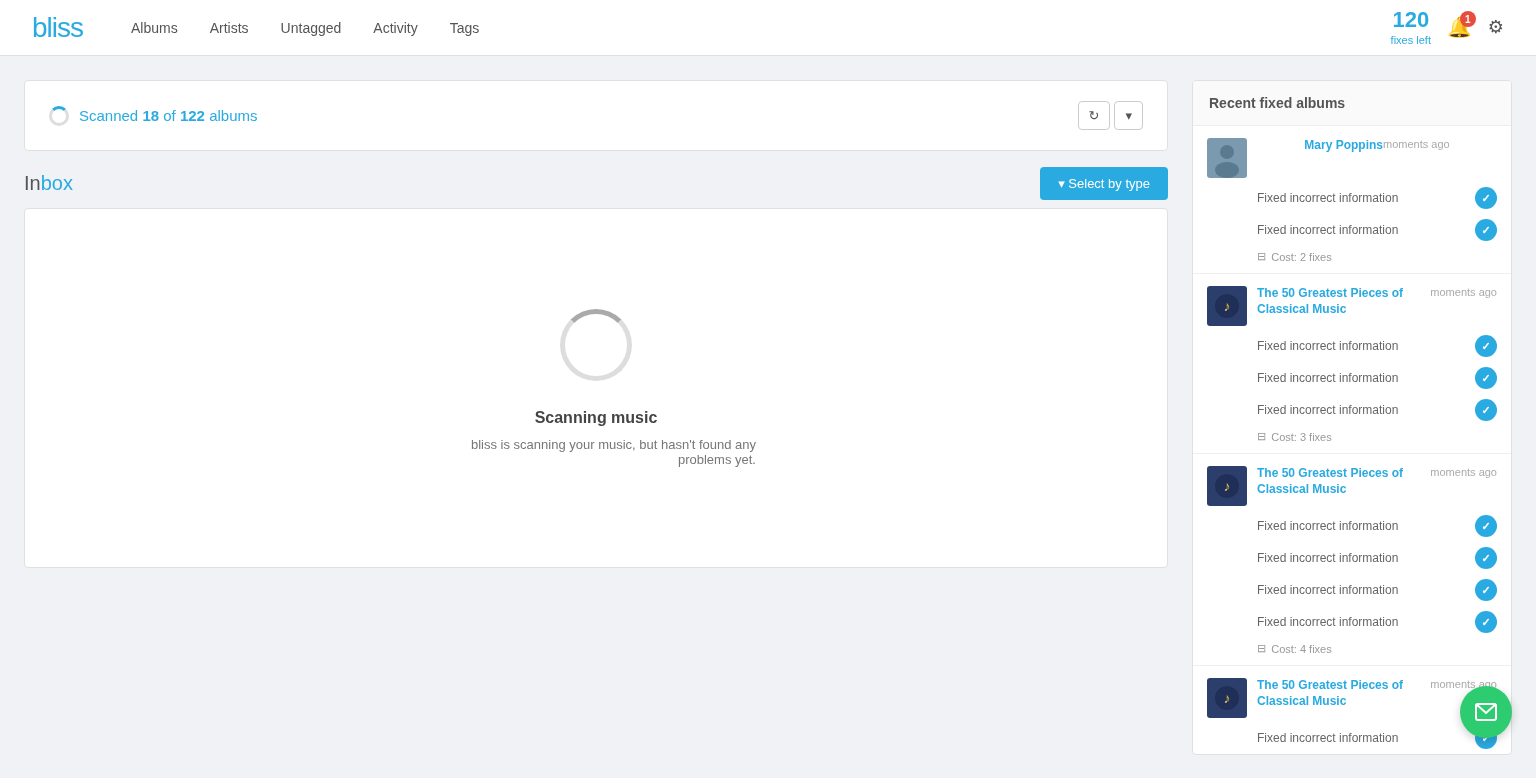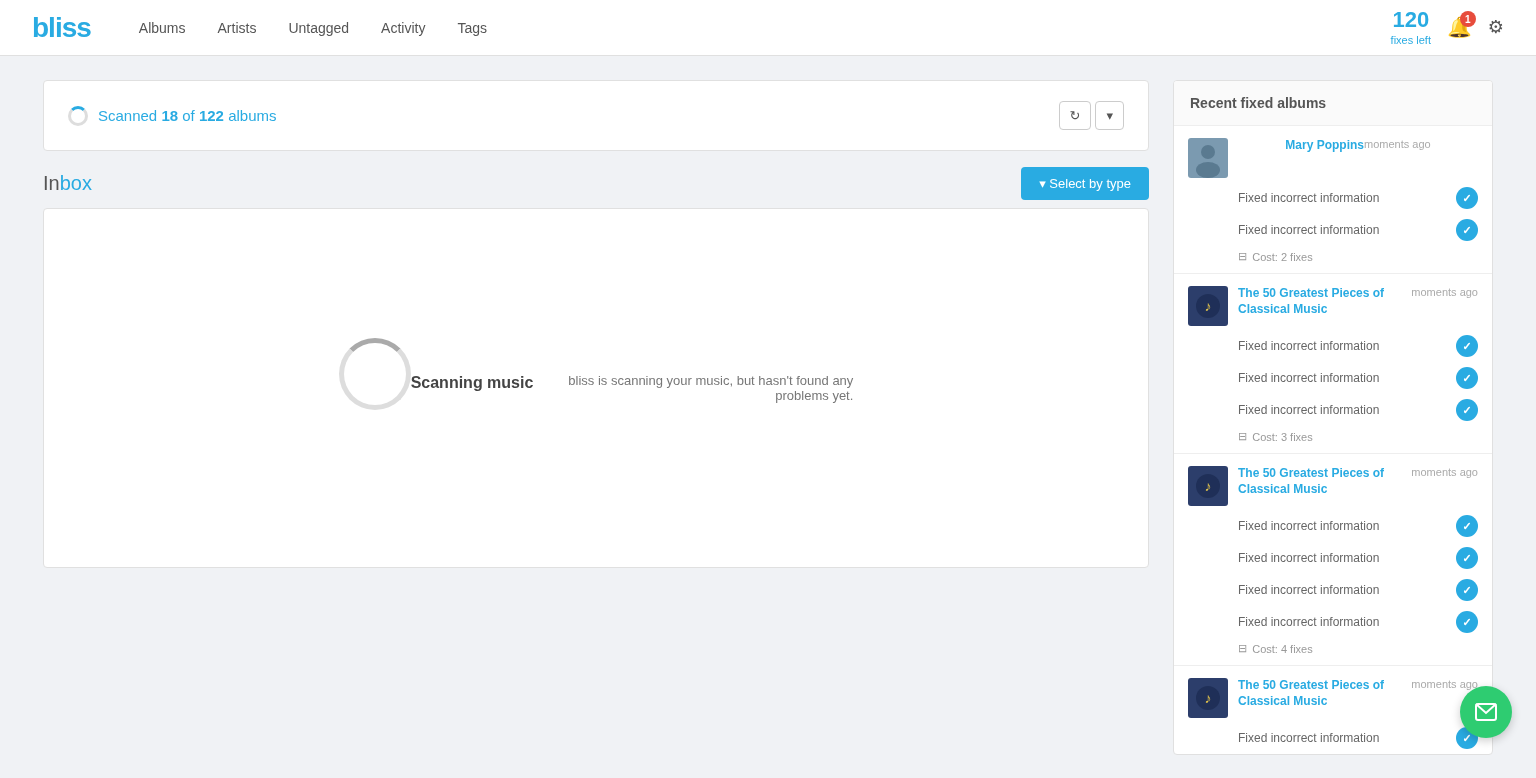--- a/index.html
+++ b/index.html
@@ -10,21 +10,21 @@
       background: #fff;
       display: flex;
       align-items: center;
       padding: 0 32px;
       height: 56px;
       border-bottom: 1px solid #e0e0e0;
       position: relative;
     }
     .logo {
       font-size: 28px;
-      font-weight: 700;
+      font-weight: 400;
       color: #29abe2;
       margin-right: 48px;
       letter-spacing: -1px;
     }
     nav { display: flex; gap: 32px; flex: 1; }
     nav a {
       text-decoration: none;
       color: #555;
       font-size: 14px;
       padding: 4px 0;
@@ -76,21 +76,21 @@
       background: none;
       border: none;
       cursor: pointer;
       font-size: 18px;
       color: #555;
     }
 
     
     .main-layout {
       display: flex;
-      padding: 24px 43px;
+      padding: 24px 24px;
       gap: 24px;
       max-width: 1536px;
     }
     .content-area {
       flex: 1;
     }
 
     
     .scan-bar {
       background: #fff;
@@ -159,21 +159,21 @@
       margin-bottom: 12px;
     }
 
     
     .scanning-box {
       background: #fff;
       border: 1px solid #e0e0e0;
       border-radius: 4px;
       padding: 80px 24px;
       display: flex;
-      flex-direction: row;
+      flex-direction: column;
       align-items: center;
       justify-content: center;
       min-height: 360px;
     }
     .big-spinner {
       width: 72px;
       height: 72px;
       border: 5px solid #ddd;
       border-top-color: #aaa;
       border-radius: 50%;

